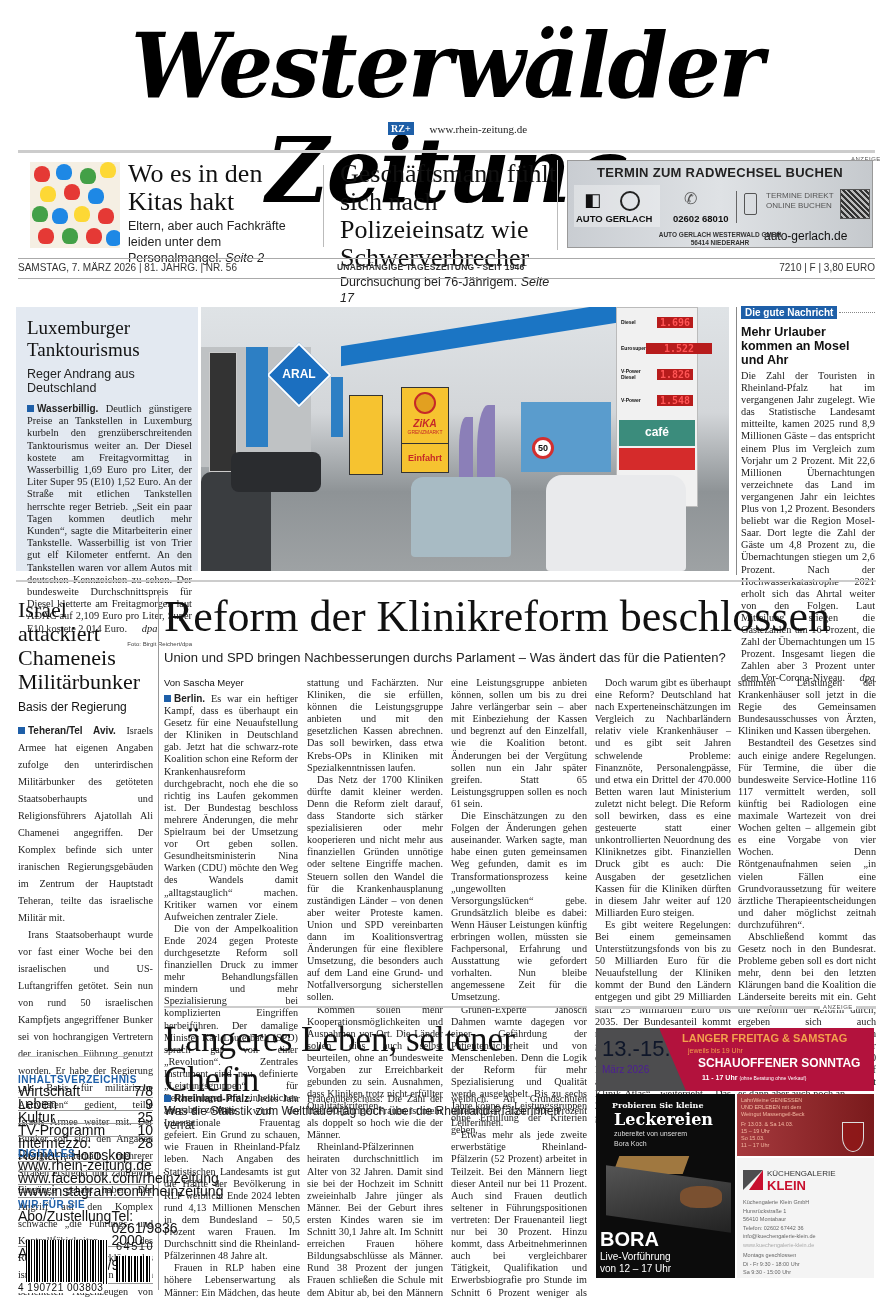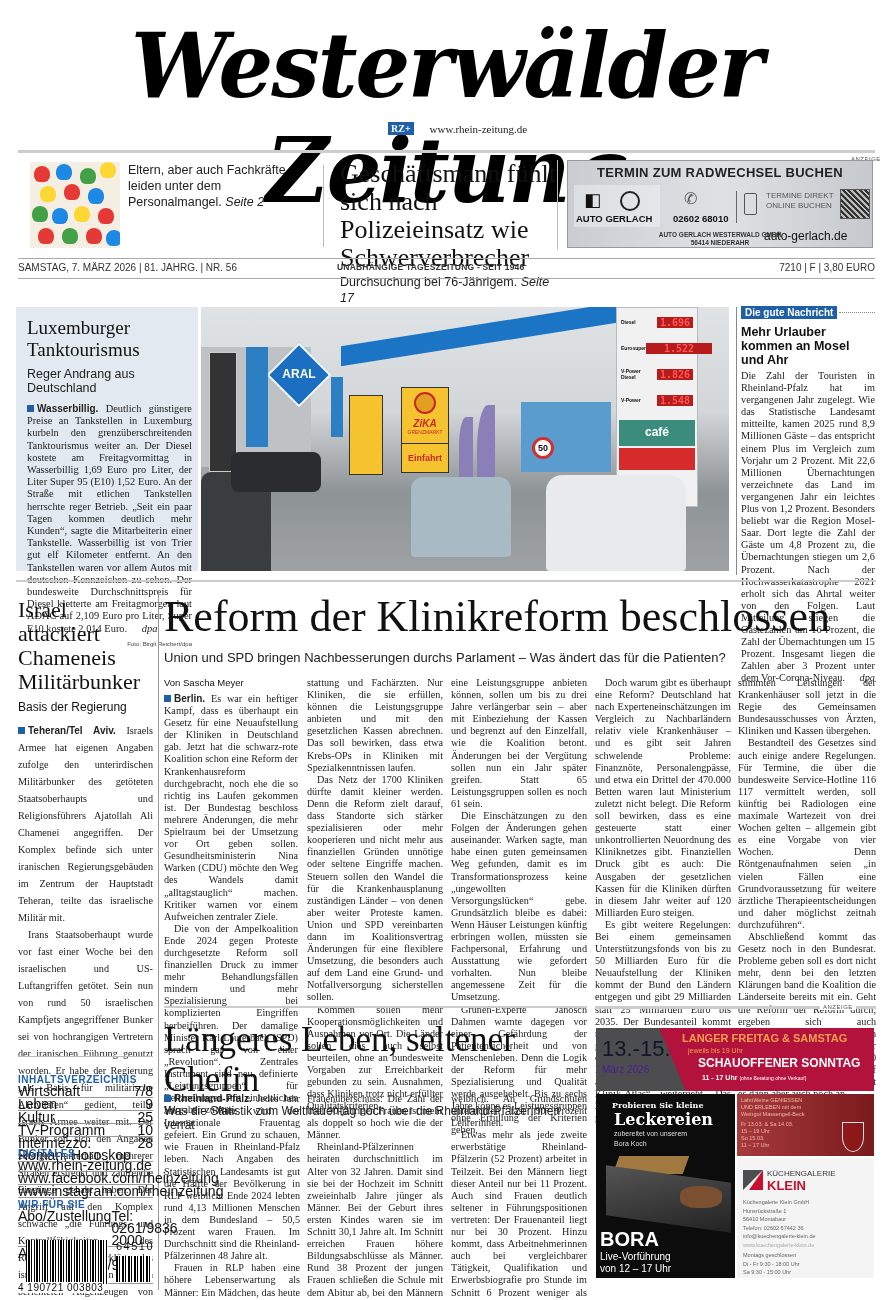--- a/index.html
+++ b/index.html
@@ -57,20 +57,21 @@
   <div class="hand" style="left:2px;top:44px;background:#43a047"></div>
   <div class="hand" style="left:22px;top:46px;background:#1e88e5"></div>
   <div class="hand" style="left:44px;top:44px;background:#fdd835"></div>
   <div class="hand" style="left:68px;top:46px;background:#e53935"></div>
   <div class="hand" style="left:8px;top:66px;background:#e53935"></div>
   <div class="hand" style="left:32px;top:66px;background:#43a047"></div>
   <div class="hand" style="left:56px;top:66px;background:#e53935"></div>
   <div class="hand" style="left:76px;top:68px;background:#1e88e5"></div>
 </div>
 <div class="abs" style="left:128px;top:160px;width:180px">
+  <div class="teaser-h" style="width:150px">Wo es in den Kitas hakt</div>
   <div class="teaser-sub" style="margin-top:2px"><span>Eltern, aber auch Fachkräfte leiden unter dem Personalmangel.</span> <i>Seite 2</i></div>
 </div>
 <div class="vline" style="left:323px;top:165px;height:82px"></div>
 
 <div class="abs" style="left:340px;top:160px;width:220px">
   <div class="teaser-h">Geschäftsmann fühlt sich nach Polizeieinsatz wie Schwerverbrecher</div>
   <div class="teaser-sub" style="margin-top:2px"><span>Durchsuchung bei 76-Jährigem.</span> <i>Seite 17</i></div>
 </div>
 <div class="vline" style="left:557px;top:160px;height:90px"></div>
 

